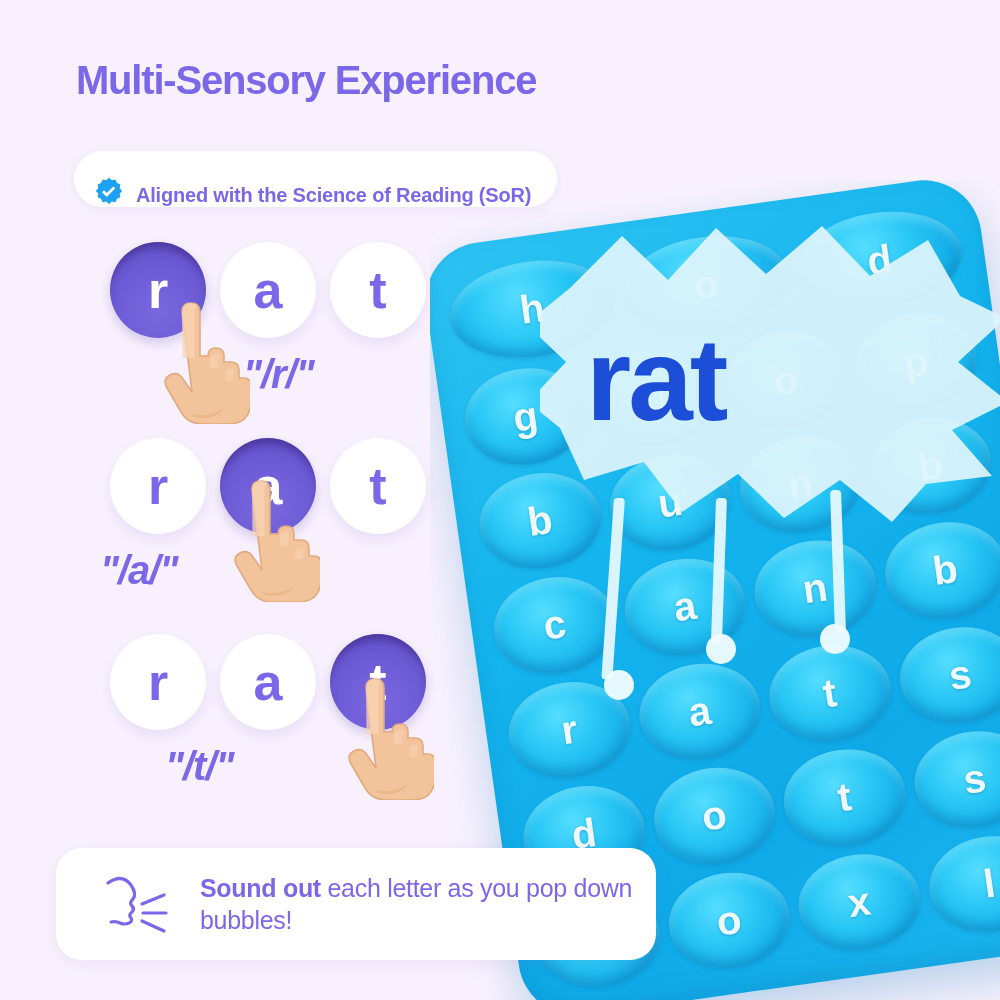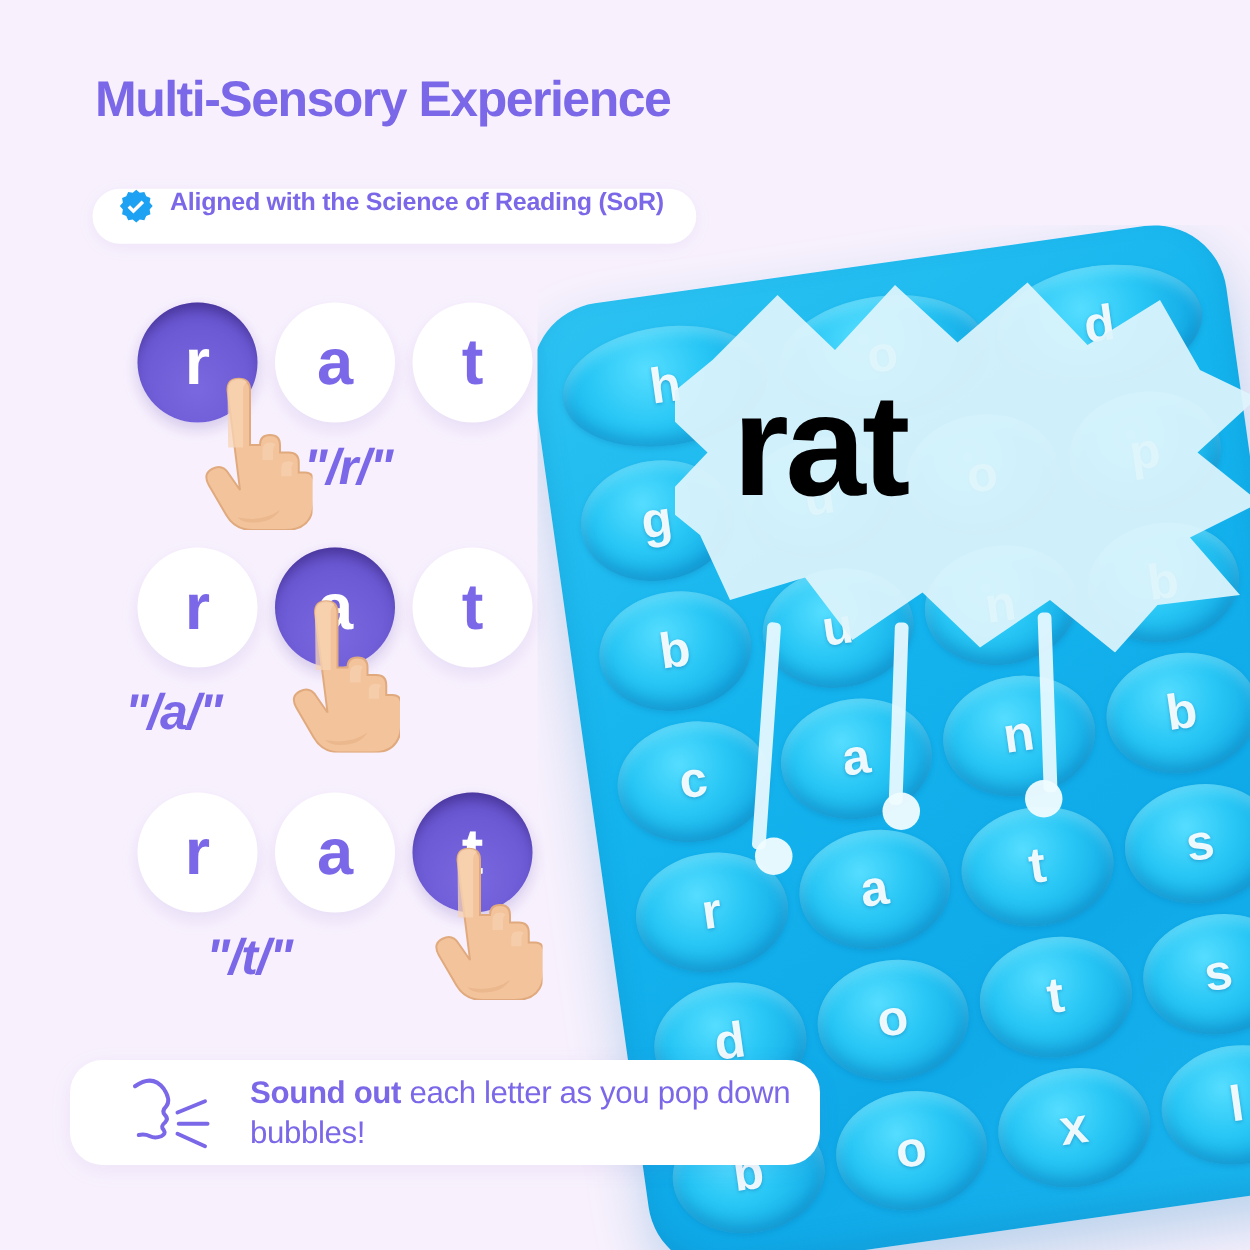--- a/index.html
+++ b/index.html
@@ -14,21 +14,21 @@
   
   .title{
     position:absolute;left:76px;top:58px;
     font-size:40px;font-weight:bold;color:#7B68E8;
     letter-spacing:-1.2px;line-height:1.1;white-space:nowrap;
   }
 
   
   .sor-pill{
     position:absolute;left:74px;top:151px;
-    height:44px;display:flex;align-items:flex-start;
+    height:56px;display:flex;align-items:flex-end;
     background:#FFFFFF;border-radius:28px;
     padding:0 26px 0 20px;
     box-shadow:0 3px 14px rgba(120,90,190,.08);
   }
   .sor-badge{width:30px;height:30px;flex:0 0 30px;margin-right:12px;display:block;}
   .sor-text{font-size:20px;font-weight:bold;color:#7B68E8;white-space:nowrap;letter-spacing:-.2px;}
 
   
   .row{position:absolute;height:102px;}
   .circle{
@@ -47,21 +47,21 @@
                0 5px 12px rgba(80,55,170,.22);
   }
   .phoneme{
     position:absolute;font-size:40px;font-weight:bold;color:#7B68E8;
     font-style:italic;white-space:nowrap;letter-spacing:-1px;
   }
   .hand{position:absolute;width:104px;height:124px;}
 
   
   .caption-card{
-    position:absolute;left:56px;top:848px;width:600px;height:84px;
+    position:absolute;left:56px;top:848px;width:600px;height:112px;
     background:#FFFFFF;border-radius:26px;
     box-shadow:0 4px 18px rgba(120,90,190,.09);
     display:flex;align-items:center;
   }
   .speak-icon{width:74px;height:70px;margin-left:42px;flex:0 0 74px;display:block;}
   .caption-text{
     margin-left:28px;font-size:25px;color:#7B68E8;line-height:1.28;
     letter-spacing:-.3px;
   }
   .caption-text b{font-weight:bold;}
@@ -85,22 +85,22 @@
                inset 0 6px 10px rgba(160,240,255,.45),
                0 2px 4px rgba(10,110,170,.22);
     display:flex;align-items:center;justify-content:center;
     font-size:40px;font-weight:bold;color:rgba(255,255,255,.92);
     text-shadow:0 1px 3px rgba(10,110,170,.45);
   }
 
   
   #burst{position:absolute;left:540px;top:222px;width:470px;height:300px;}
   #burst .word{
-    position:absolute;left:46px;top:76px;
-    font-size:116px;font-weight:bold;color:#000000;letter-spacing:-3px;
+    position:absolute;left:46px;top:100px;
+    font-size:116px;font-weight:bold;color:#1d4ed8;letter-spacing:-3px;
     line-height:1;
   }
   .tail{position:absolute;}
   .tail .stem{position:absolute;background:rgba(236,250,255,.92);border-radius:4px;}
   .tail .dot{position:absolute;width:30px;height:30px;border-radius:50%;background:rgba(240,252,255,.95);}
 </style>
 </head>
 <body>
 
 <div id="stage">

